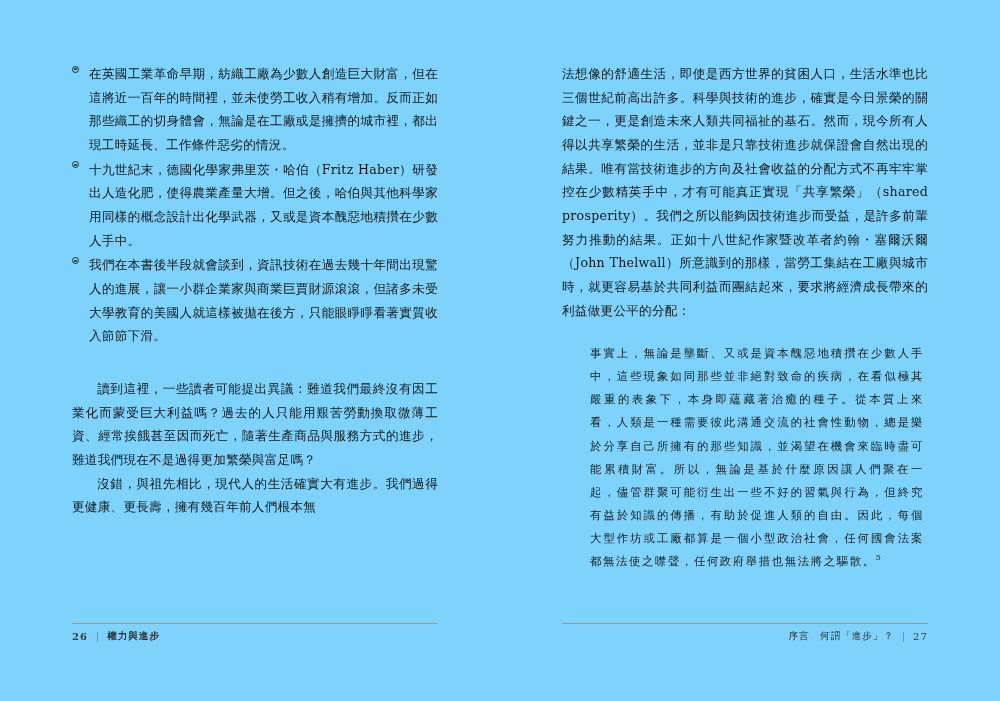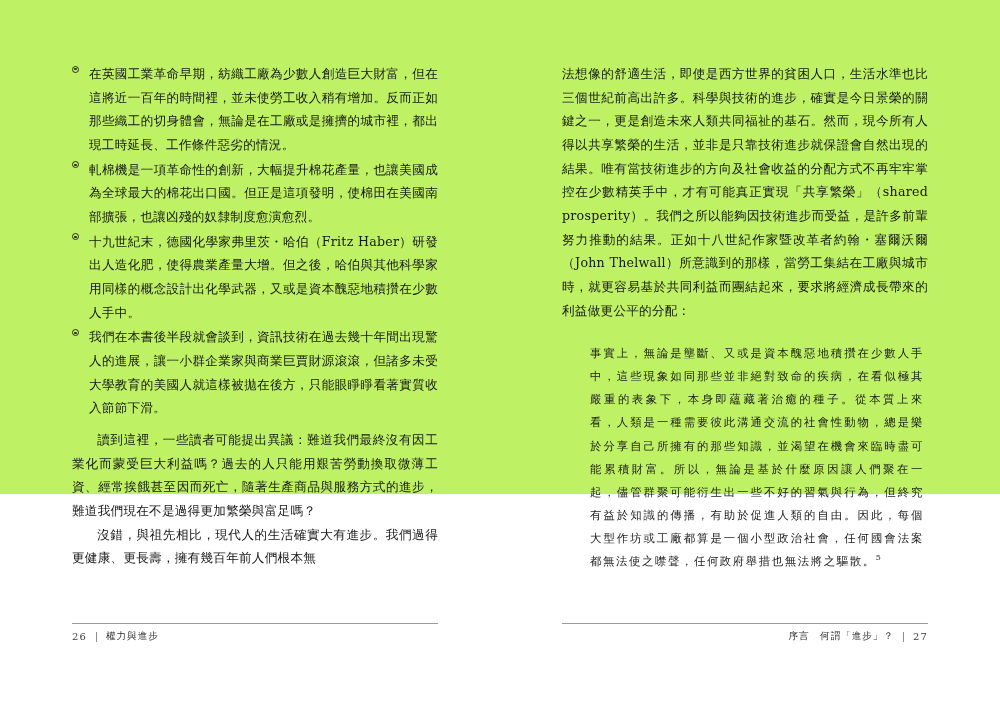--- a/index.html
+++ b/index.html
@@ -10,22 +10,22 @@
   body {
     width: 1000px;
     height: 701px;
     overflow: hidden;
     font-family: "DejaVu Serif", "Liberation Serif", serif;
     color: #1a1a1a;
   }
   .page-spread {
     position: relative;
     width: 1000px;
-    height: 494px;
-    background: #bef264;
+    height: 701px;
+    background: #7dd3fc;
     display: flex;
     box-sizing: border-box;
   }
   .page {
     position: relative;
     box-sizing: border-box;
     width: 500px;
     height: 701px;
     padding: 62px 62px 0 72px;
   }
@@ -70,21 +70,21 @@
     height: 2.2px;
     background: #2a2a2a;
     border-radius: 50%;
   }
   p.para {
     margin: 0;
     text-indent: 2em;
     text-align: justify;
   }
   p.para.gap {
-    margin-top: 8px;
+    margin-top: 29px;
   }
   .quote-block {
     margin: 20px 0 0 0;
     padding-left: 28px;
     padding-right: 4px;
     font-size: 11.4px;
     line-height: 2.02;
     letter-spacing: 0.14em;
     text-align: justify;
     color: #1c1c1c;
@@ -120,20 +120,21 @@
     position: absolute;
     top: 7px;
     display: flex;
     align-items: center;
     font-size: 9.5px;
     letter-spacing: 0.12em;
     color: #3a3a3a;
   }
   .page.left .footer-row {
     left: 72px;
+    font-weight: bold;
   }
   .page.right .footer-row {
     right: 72px;
     margin-left: 7px;
   }
   .folio {
     font-family: "DejaVu Serif", "Liberation Serif", serif;
     font-size: 10px;
     color: #3a3a3a;
   }
@@ -162,24 +163,20 @@
 <body>
 
 <div class="page-spread">
 
   <div class="page left">
     <div class="col-body">
       <ul class="bullets">
         <li>
           <span class="bullet-mark"></span>
           <span>在英國工業革命早期，紡織工廠為少數人創造巨大財富，但在這將近一百年的時間裡，並未使勞工收入稍有增加。反而正如那些織工的切身體會，無論是在工廠或是擁擠的城市裡，都出現工時延長、工作條件惡劣的情況。</span>
-        </li>
-        <li>
-          <span class="bullet-mark"></span>
-          <span>軋棉機是一項革命性的創新，大幅提升棉花產量，也讓美國成為全球最大的棉花出口國。但正是這項發明，使棉田在美國南部擴張，也讓凶殘的奴隸制度愈演愈烈。</span>
         </li>
         <li>
           <span class="bullet-mark"></span>
           <span>十九世紀末，德國化學家弗里茨・哈伯（Fritz Haber）研發出人造化肥，使得農業產量大增。但之後，哈伯與其他科學家用同樣的概念設計出化學武器，又或是資本醜惡地積攢在少數人手中。</span>
         </li>
         <li>
           <span class="bullet-mark"></span>
           <span>我們在本書後半段就會談到，資訊技術在過去幾十年間出現驚人的進展，讓一小群企業家與商業巨賈財源滾滾，但諸多未受大學教育的美國人就這樣被拋在後方，只能眼睜睜看著實質收入節節下滑。</span>
         </li>
       </ul>

